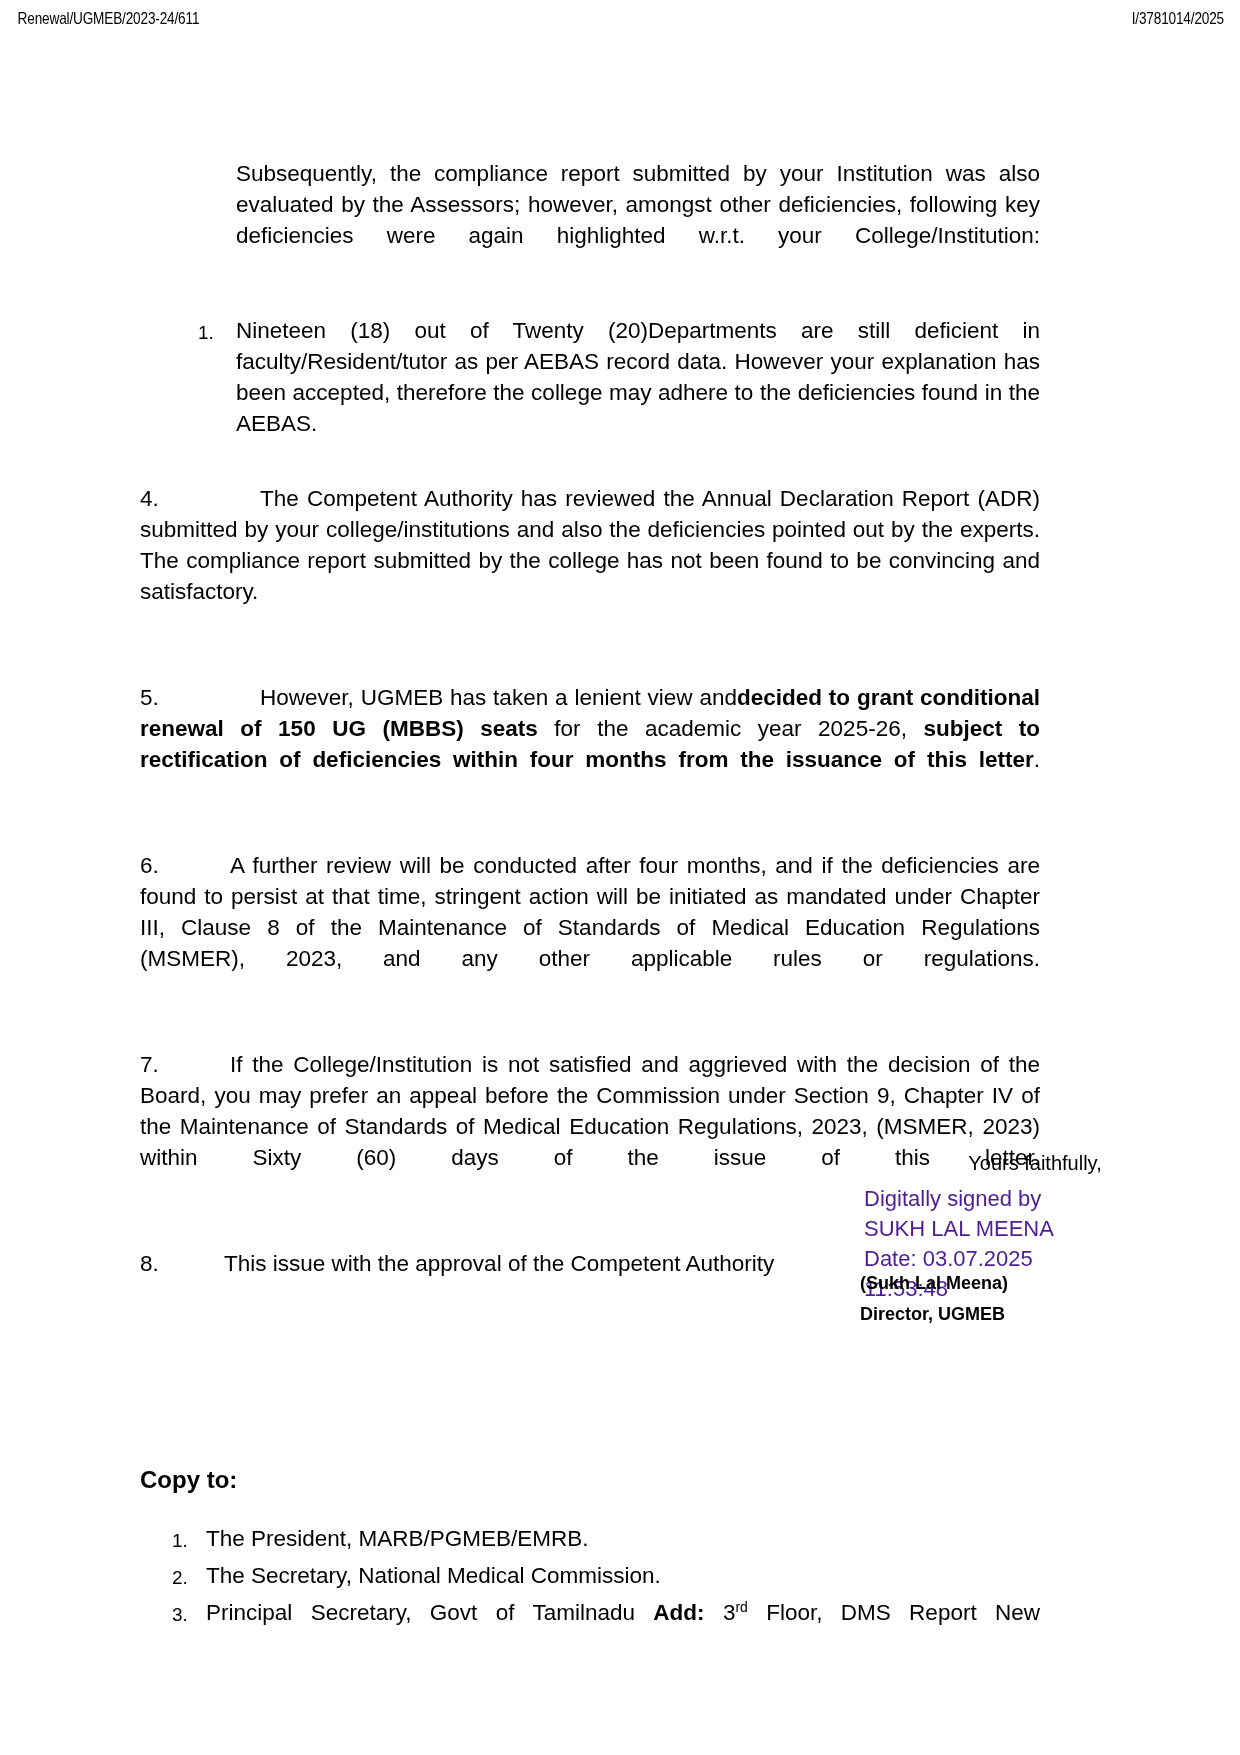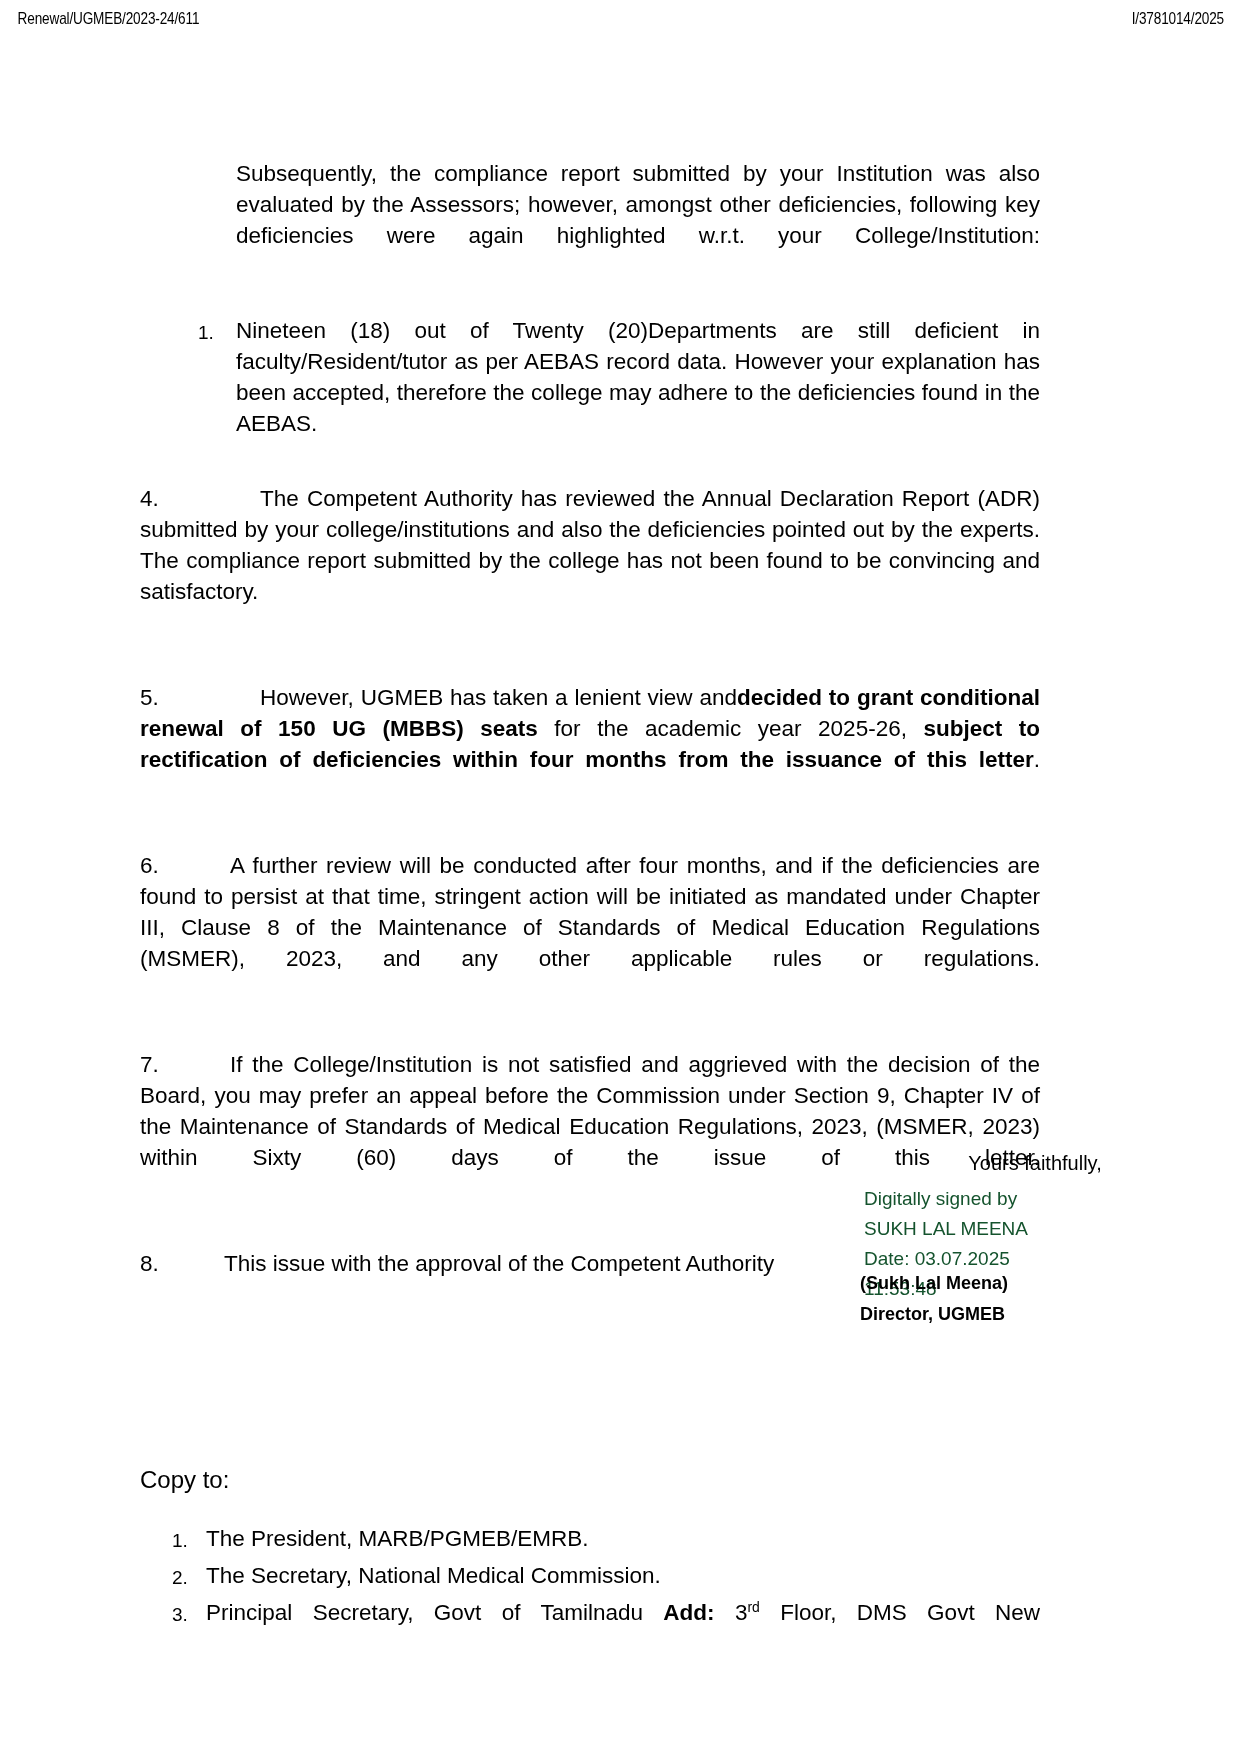--- a/index.html
+++ b/index.html
@@ -126,33 +126,33 @@
     font-size: 18px;
     line-height: 31px;
     font-weight: bold;
     white-space: nowrap;
     margin-top: 24px;
   }
   .digital-stamp {
     position: absolute;
     left: -6px;
     top: 36px;
-    font-size: 19px;
+    font-size: 22px;
     line-height: 30px;
-    color: #14532d;
+    color: #4c1d95;
     white-space: nowrap;
   }
 
   
   .copy-to {
     position: absolute;
     left: 140px;
     top: 1466px;
     font-size: 24px;
-    font-weight: normal;
+    font-weight: bold;
   }
   .copy-list {
     position: absolute;
     left: 140px;
     top: 1520px;
     width: 900px;
     margin: 0;
     padding: 0;
     list-style: none;
     font-size: 22.5px;
@@ -237,17 +237,17 @@
   <ul class="copy-list">
     <li>
       <span class="marker">1.</span>
       <span>The President, MARB/PGMEB/EMRB.</span>
     </li>
     <li>
       <span class="marker">2.</span>
       <span>The Secretary, National Medical Commission.</span>
     </li>
     <li class="just">
-      <span class="marker">3.</span><span>Principal Secretary, Govt of Tamilnadu </span><b>Add:</b><span> 3</span><sup>rd</sup><span> Floor, DMS Govt New</span>
+      <span class="marker">3.</span><span>Principal Secretary, Govt of Tamilnadu </span><b>Add:</b><span> 3</span><sup>rd</sup><span> Floor, DMS Report New</span>
     </li>
   </ul>
 
 </div>
 
 </body></html>

